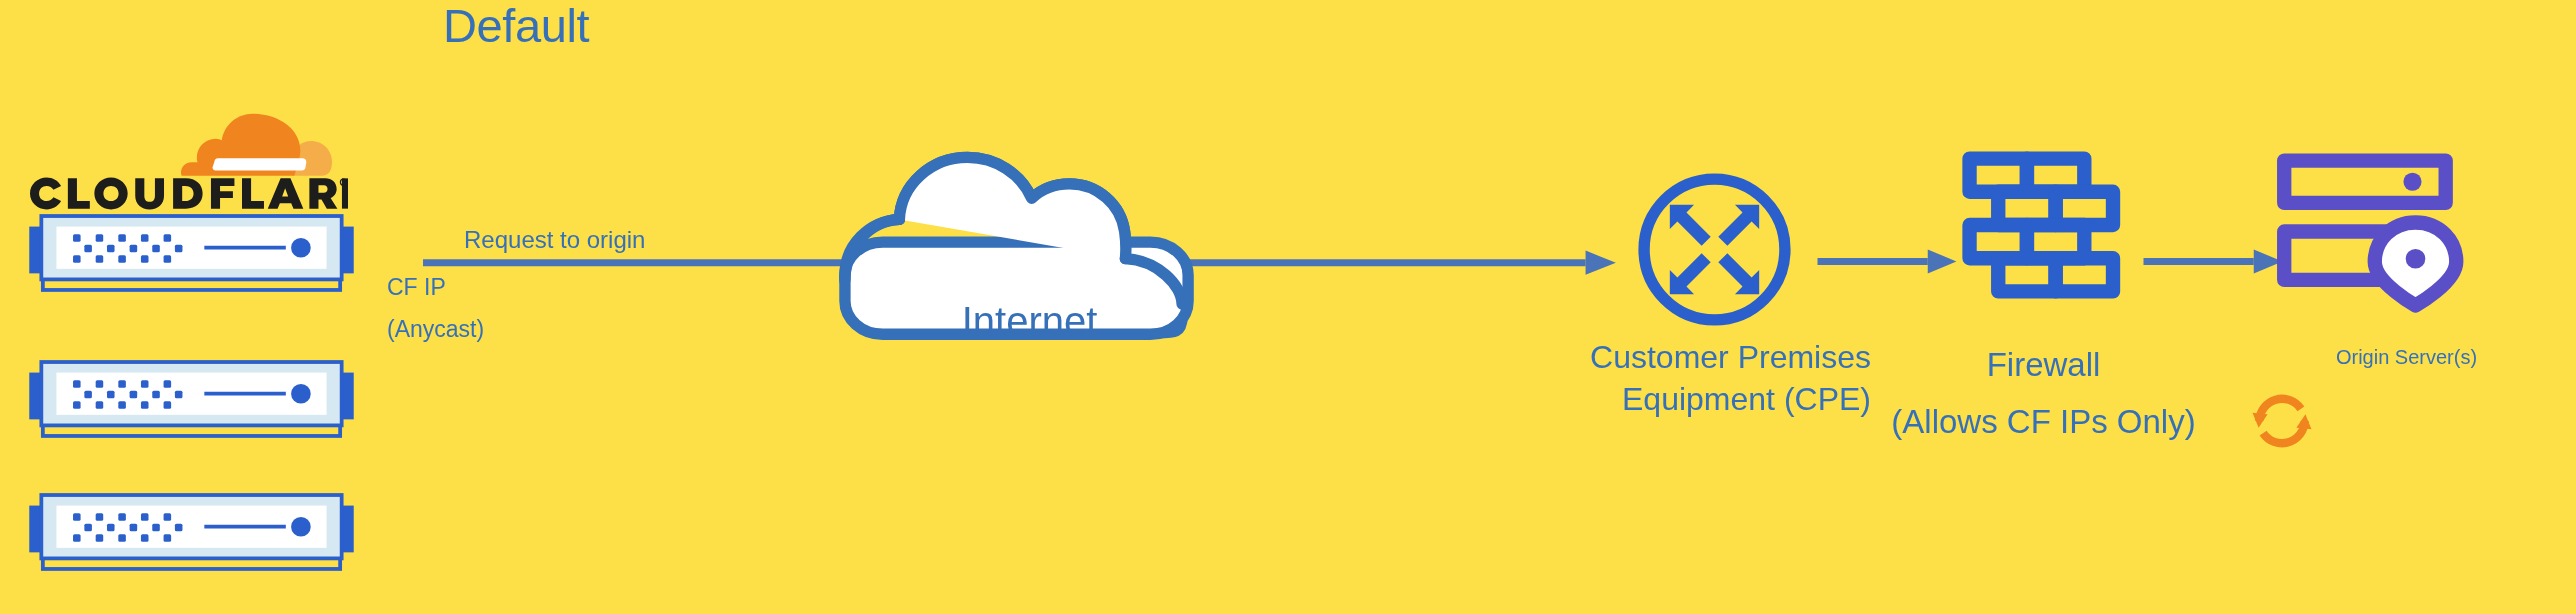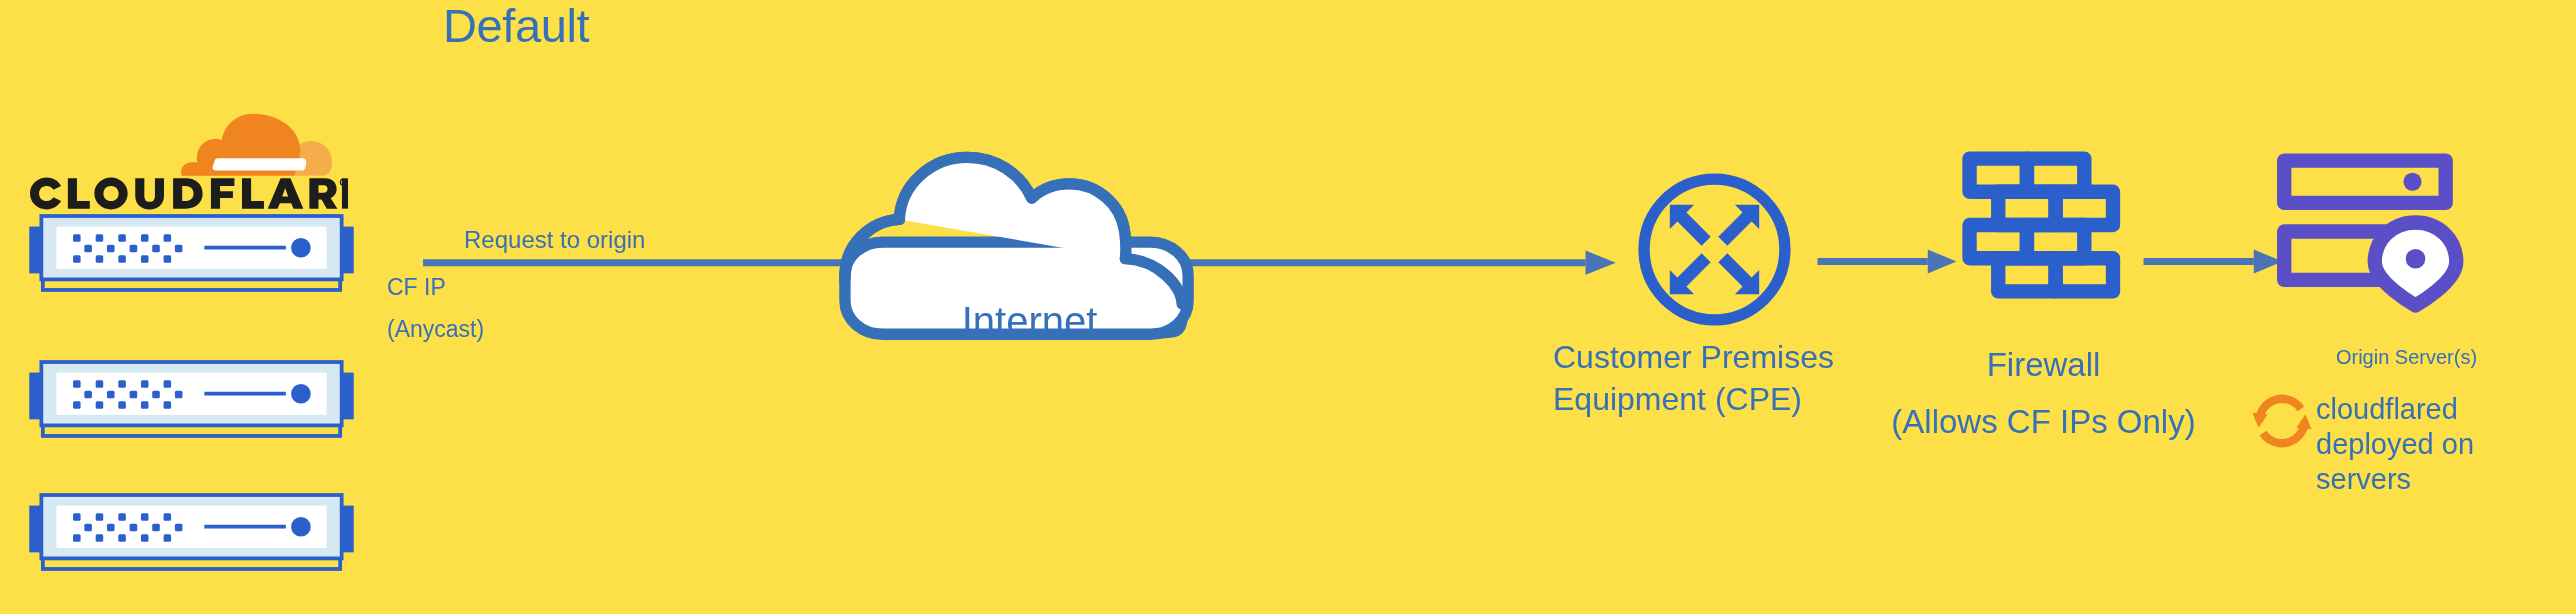--- a/index.html
+++ b/index.html
@@ -35,21 +35,21 @@
   .lbl{color:#3670B8;font-weight:400;white-space:nowrap;}
   #label-request-to-origin{
     left:464px;top:206px;font-size:24px;line-height:36px;margin-top:16px;
   }
   #label-cf-ip{
     left:387px;top:266px;font-size:23px;line-height:42px;
     white-space:pre-line;
   }
   #label-cpe{
     left:1553px;top:336px;font-size:32px;line-height:42px;
-    text-align:left;width:318px;white-space:pre-line;
+    text-align:right;width:318px;white-space:pre-line;
   }
   #label-firewall{
     left:1877px;top:336px;font-size:33px;line-height:57px;
     text-align:center;width:333px;white-space:pre-line;
   }
   #label-origin-server{
     left:2255px;top:336px;font-size:20px;line-height:42px;
     text-align:center;width:303px;white-space:nowrap;
   }
   #label-internet{
@@ -300,22 +300,19 @@
   <div class="abs lbl" id="label-origin-server">Origin Server(s)</div>
 
   <svg class="abs" style="left:2248px;top:387px;" width="68" height="68" viewBox="0 0 90 90">
     <g fill="none" stroke="#F0851F" stroke-width="11" stroke-linecap="butt">
       <path d="M15 45 A30 30 0 0 1 70 29"></path>
       <path d="M75 45 A30 30 0 0 1 20 61"></path>
     </g>
     <polygon points="6,34 26,36 14,54" fill="#F0851F"></polygon>
     <polygon points="84,56 64,54 76,36" fill="#F0851F"></polygon>
   </svg>
-  <div class="abs lbl" id="label-cloudflared">cloudflared
-deployed on
-servers</div>
 
   <div class="abs lbl" id="label-request-to-origin">Request to origin</div>
   <div class="abs lbl" id="label-cf-ip">CF IP
 (Anycast)</div>
 
 </div>
 
 
 </body></html>

